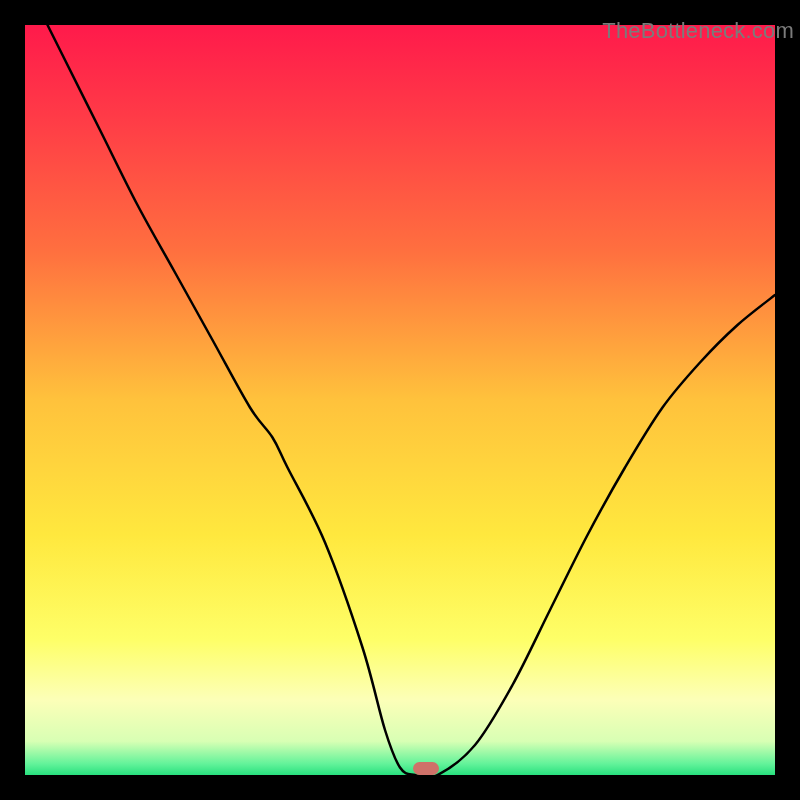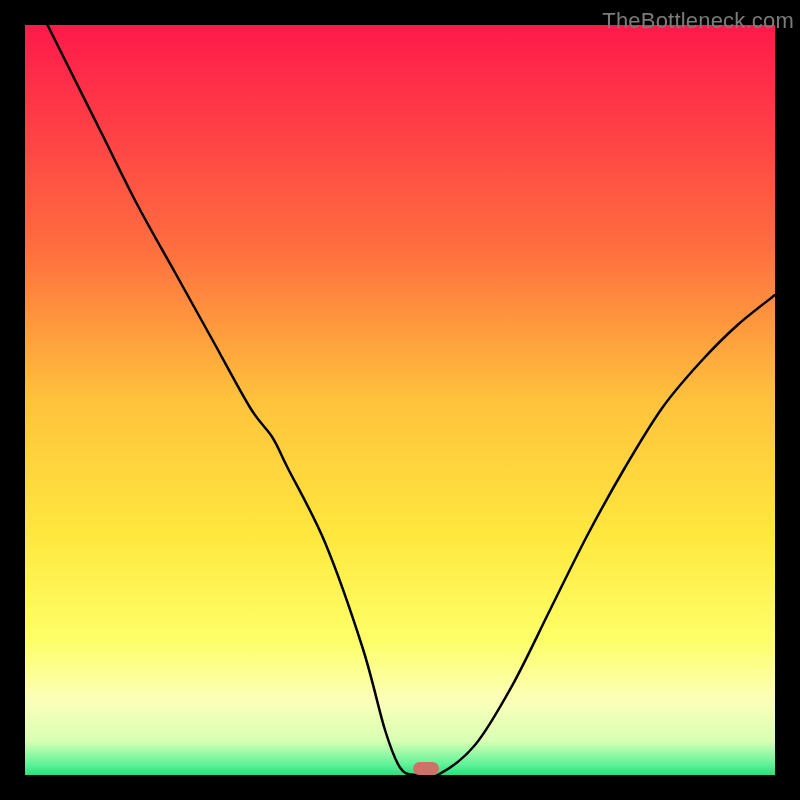--- a/index.html
+++ b/index.html
@@ -39,21 +39,21 @@
     top: 0;
     width: 100%;
     height: 100%;
   }
   .marker {
     position: absolute;
     border-radius: 8px;
   }
   .watermark {
     position: absolute;
-    top: 8px;
+    top: 18px;
     right: 6px;
     font-family: Arial, Helvetica, sans-serif;
     font-size: 22px;
     color: #7b7b7b;
     letter-spacing: 0.2px;
   }
 </style>
 </head>
 <body>
 

